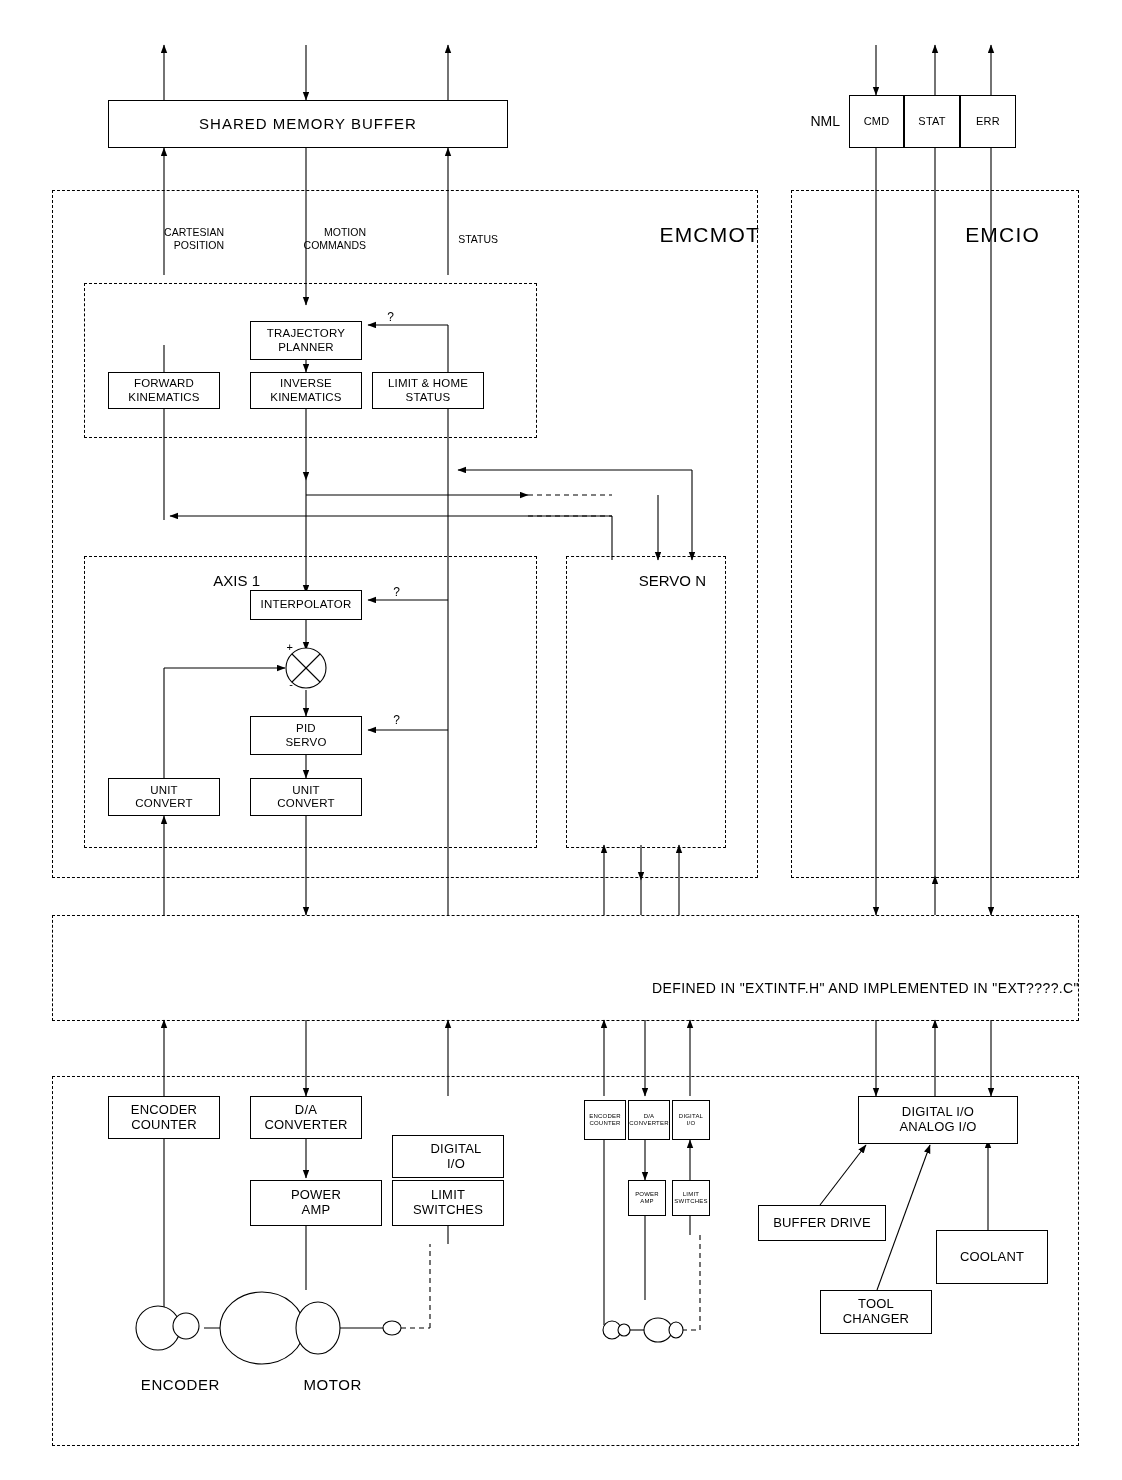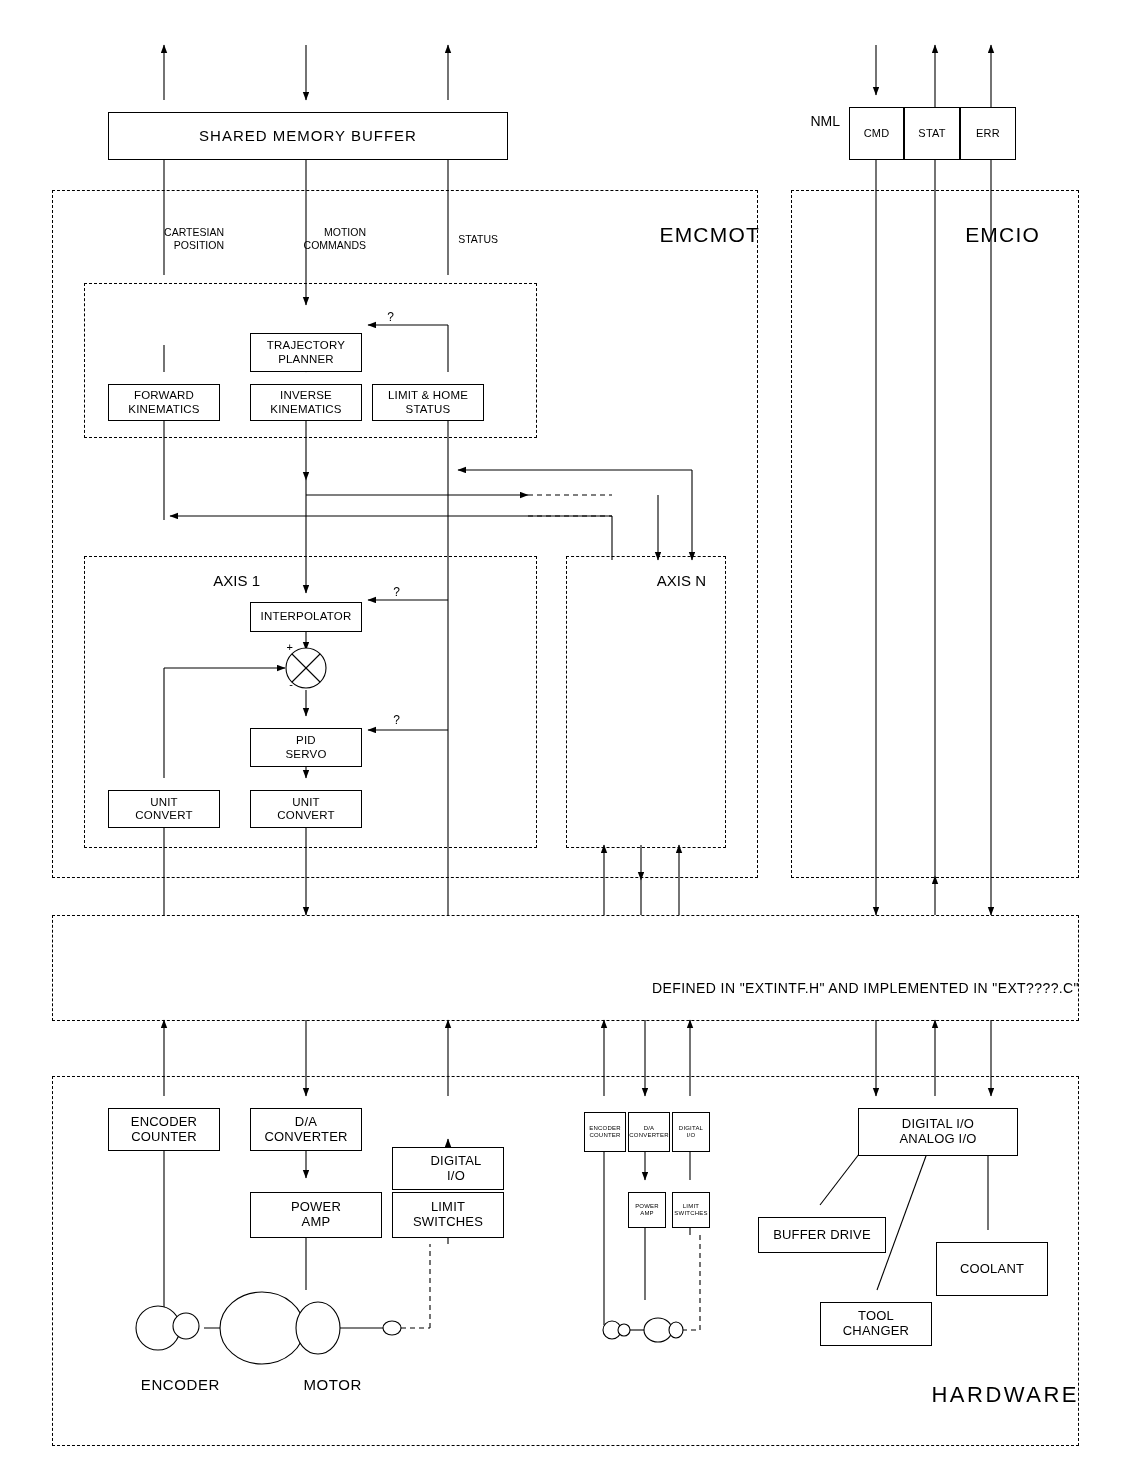--- a/index.html
+++ b/index.html
@@ -32,21 +32,20 @@
     border: 1px solid #000;
     background: #ffffff;
     display: flex;
     align-items: center;
     justify-content: center;
     text-align: center;
     line-height: 1.15;
     font-size: 13px;
     letter-spacing: 0.2px;
     white-space: pre-line;
-    margin-top: 12px;
   }
   .dash {
     position: absolute;
     box-sizing: border-box;
     border: 1px dashed #000;
     background: transparent;
   }
   .lbl {
     position: absolute;
     text-align: right;
@@ -196,23 +195,22 @@
   <div class="dash" style="left:791px; top:190px; width:288px; height:688px;"></div>
   <div class="dash" style="left:84px; top:283px; width:453px; height:155px;"></div>
   <div class="dash" style="left:84px; top:556px; width:453px; height:292px;"></div>
   <div class="dash" style="left:566px; top:556px; width:160px; height:292px;"></div>
   <div class="dash" style="left:52px; top:915px; width:1027px; height:106px;"></div>
   <div class="dash" style="left:52px; top:1076px; width:1027px; height:370px;"></div>
 
   <div class="lbl lbl-big" style="left:540px; top:222px; width:220px;">EMCMOT</div>
   <div class="lbl lbl-big" style="left:830px; top:222px; width:210px;">EMCIO</div>
   <div class="lbl" style="left:140px; top:572px; width:120px; font-size:15px;">AXIS 1</div>
-  <div class="lbl" style="left:586px; top:572px; width:120px; font-size:15px;">AXIS N</div>
+  <div class="lbl" style="left:586px; top:572px; width:120px; font-size:15px;">SERVO N</div>
   <div class="lbl" style="left:52px; top:980px; width:1027px; font-size:14px; letter-spacing:0.4px;">DEFINED IN "EXTINTF.H" AND IMPLEMENTED IN "EXT????.C"</div>
-  <div class="lbl lbl-huge" style="left:52px; top:1382px; width:1027px;">HARDWARE</div>
 
   <div class="box" style="left:108px; top:100px; width:400px; height:48px; font-size:15px; letter-spacing:1px;">SHARED MEMORY BUFFER</div>
 
   <div class="lbl" style="left:790px; top:113px; width:50px; font-size:14px;">NML</div>
   <div class="box box-nml" style="left:849px; top:95px; width:55px; height:53px;">CMD</div>
   <div class="box box-nml" style="left:904px; top:95px; width:56px; height:53px;">STAT</div>
   <div class="box box-nml" style="left:960px; top:95px; width:56px; height:53px;">ERR</div>
 
   <div class="lbl lbl-sm" style="left:104px; top:226px; width:120px;">CARTESIAN
 POSITION</div>

